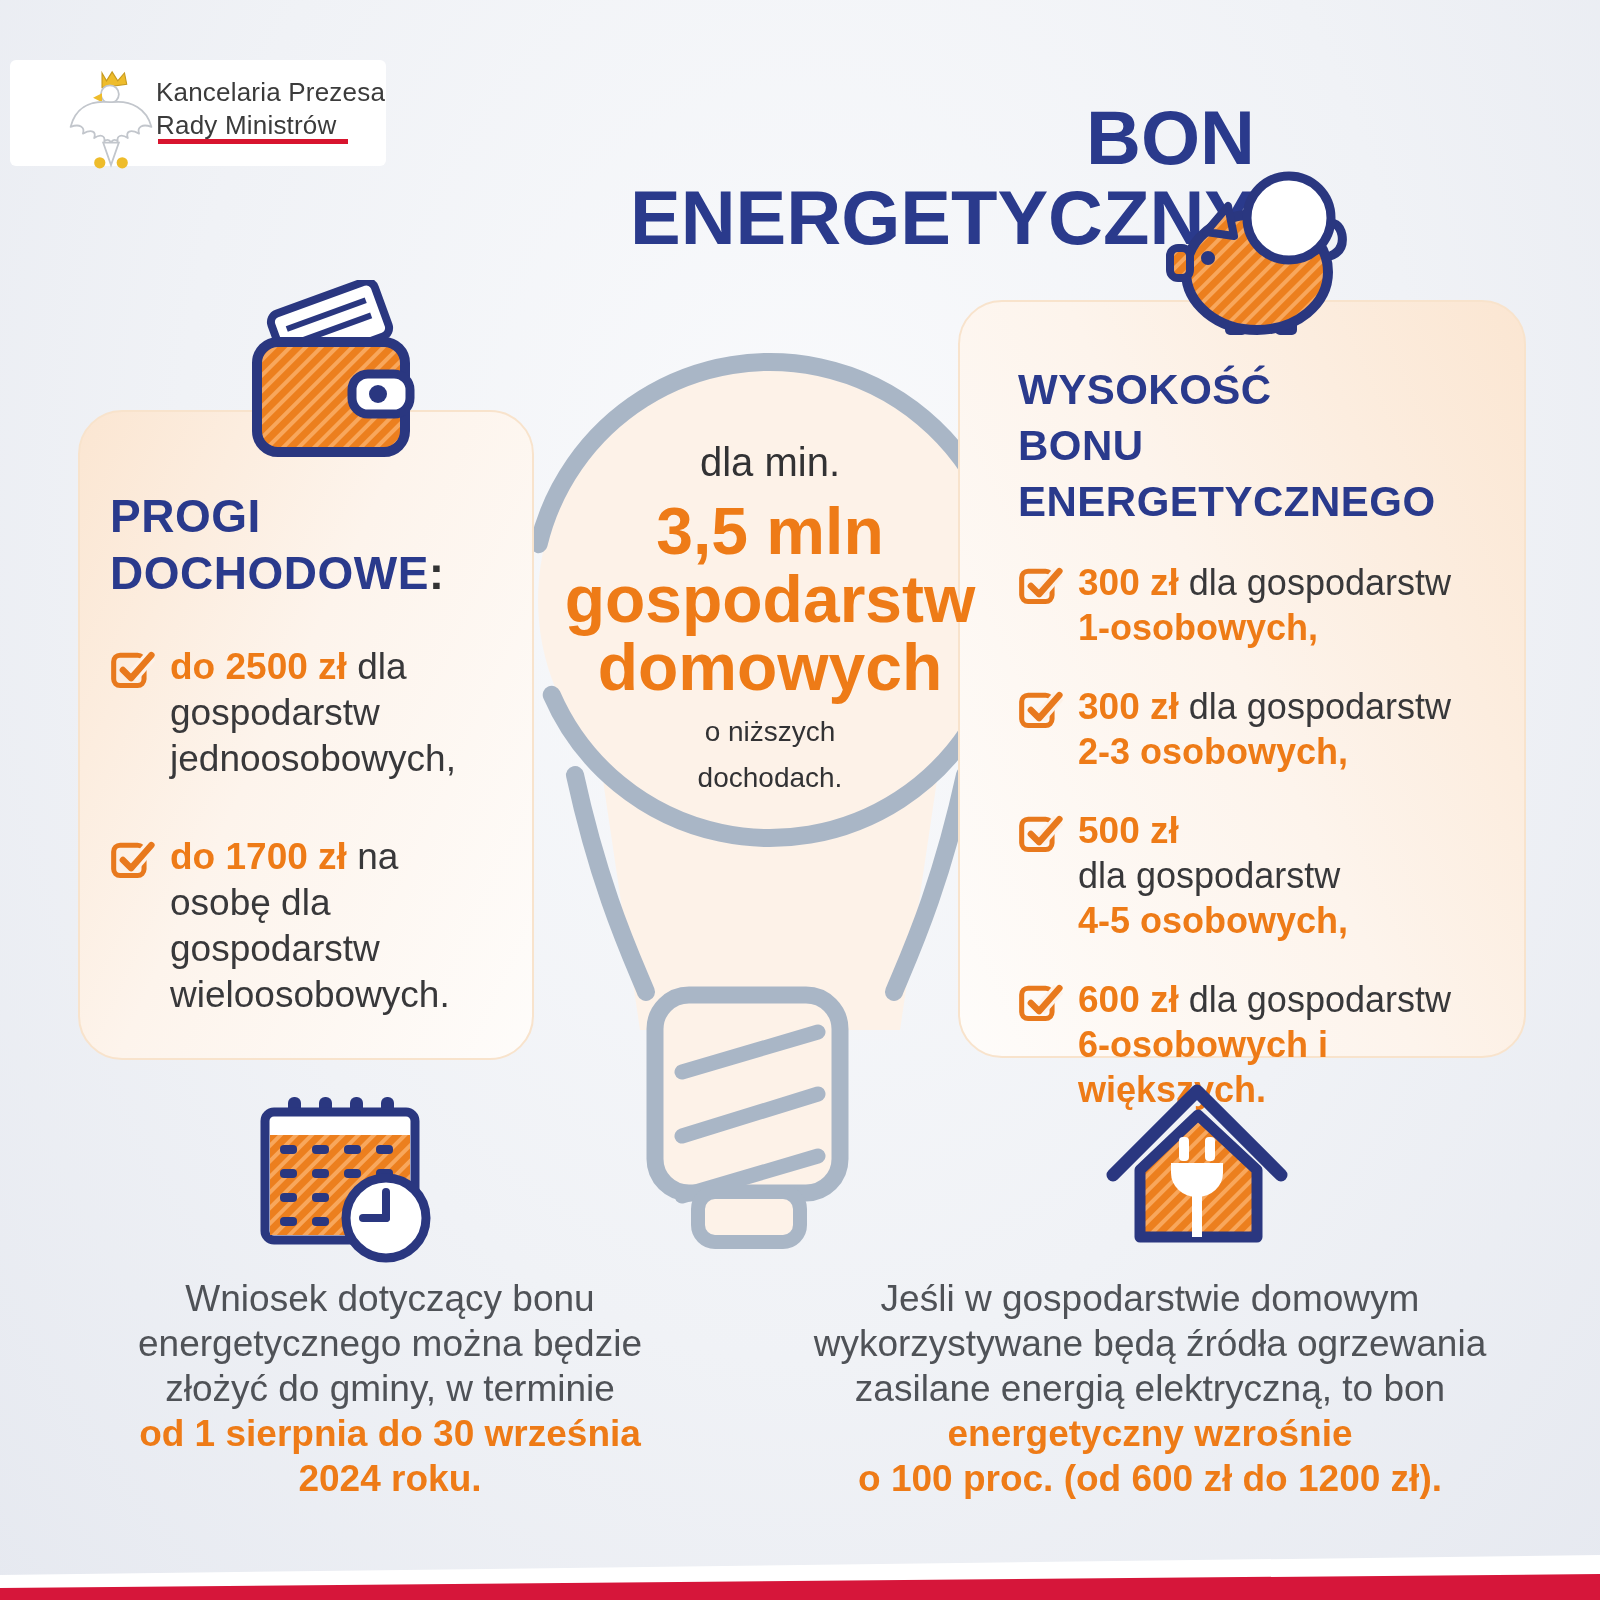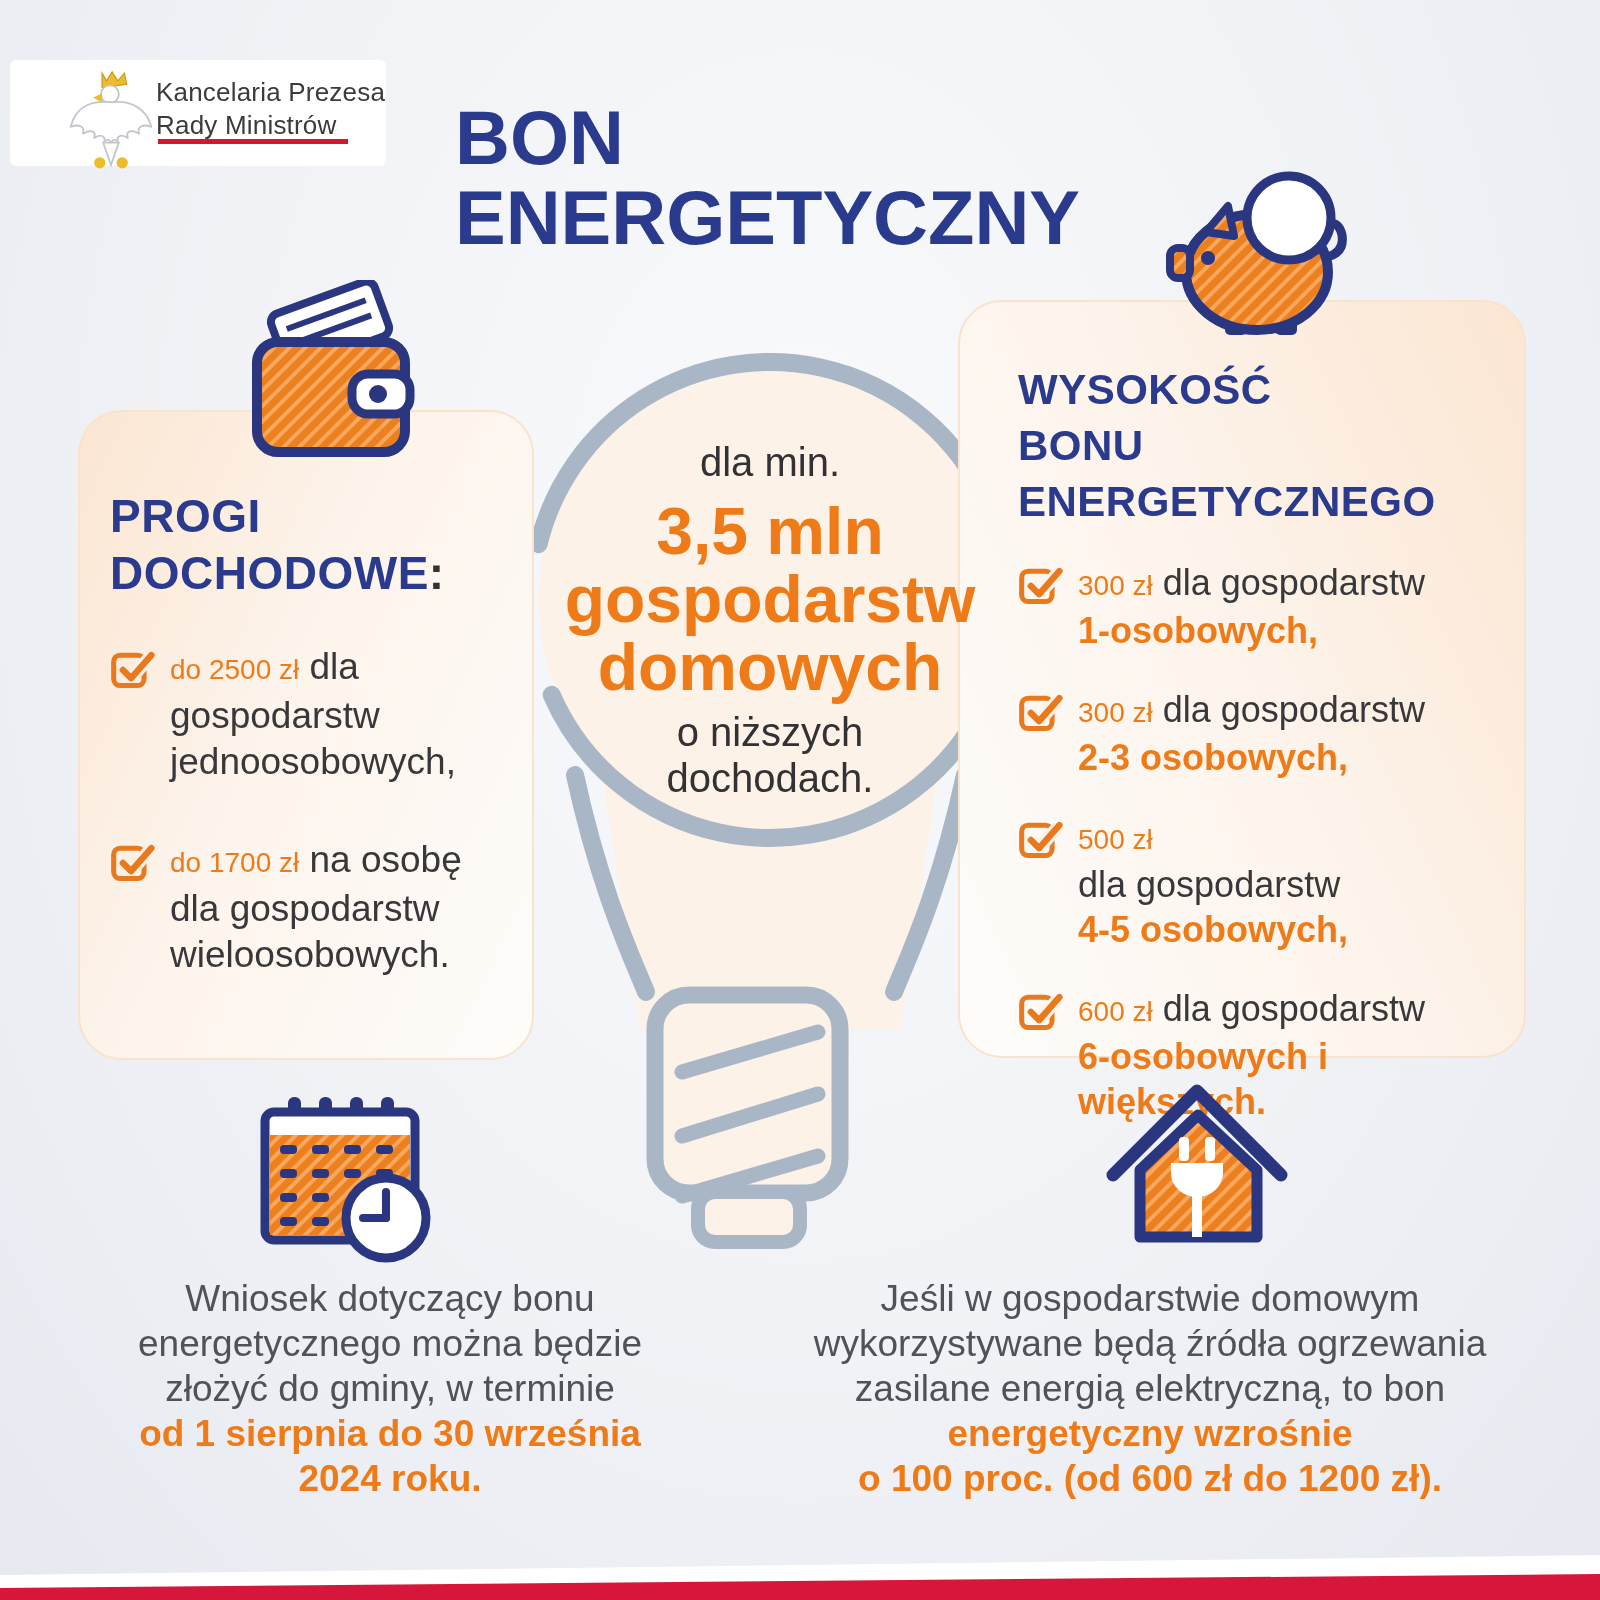--- a/index.html
+++ b/index.html
@@ -19,21 +19,21 @@
   .logo-eagle{position:absolute;left:56px;top:4px;}
   .logo-text{
     position:absolute;left:146px;top:16px;font-size:26px;line-height:33px;
     color:#3b3b3b;letter-spacing:0.2px;
   }
   .logo-underline{
     position:absolute;left:148px;top:79px;width:190px;height:5px;background:#d8142e;
   }
   
   .main-title{
-    position:absolute;left:455px;top:98px;width:800px;text-align:left;
+    position:absolute;left:455px;top:98px;width:800px;text-align:right;
     font-size:76px;line-height:80px;font-weight:800;color:#2a3a8c;z-index:2;
     letter-spacing:0px;
   }
   
   .panel{position:absolute;border-radius:44px;z-index:2;box-sizing:border-box;}
   .panel-left{
     left:78px;top:410px;width:456px;height:650px;
     background:linear-gradient(115deg,#fbe6d2 0%,#fdf4ec 45%,#fefcfa 100%);
     border:2px solid #f8e3cc;
     padding:76px 28px 15px 30px;
@@ -51,32 +51,32 @@
   .heading-colon{color:#333;}
   
   .item{display:flex;align-items:flex-start;}
   .check-icon{flex:0 0 auto;margin-right:14px;margin-top:2px;}
   .l-list{margin-top:42px;}
   .l-item + .l-item{margin-top:52px;}
   .l-text{width:352px;font-size:37px;line-height:46px;color:#38383a;}
   .r-list{margin-top:30px;}
   .r-item + .r-item{margin-top:34px;}
   .r-text{width:430px;font-size:36px;line-height:45px;color:#38383a;}
-  .amt{color:#ee7b17;font-weight:400;font-size:28px;}
+  .amt{color:#ee7b17;font-weight:700;font-size:37px;}
   .sub-plain{display:block;color:#38383a;}
   .sub-plain:empty{display:none;}
   .sub-orange{display:block;color:#ee7b17;font-weight:800;}
   
   .bulb-svg{position:absolute;left:480px;top:330px;z-index:1;}
   .bulb-text{
     position:absolute;left:520px;top:440px;width:500px;text-align:center;z-index:3;
   }
   .bulb-pre{font-size:40px;color:#323234;margin-bottom:12px;}
   .bulb-big{font-size:66px;line-height:68px;font-weight:800;color:#ee7b17;}
-  .bulb-post{font-size:40px;line-height:46px;color:#323234;margin-top:8px;}
+  .bulb-post{font-size:28px;line-height:46px;color:#323234;margin-top:8px;}
   
   .icon-abs{position:absolute;z-index:4;}
   
   .bottom-par{
     position:absolute;top:1276px;text-align:center;font-size:37px;line-height:45px;
     color:#4f5257;z-index:2;
   }
   .bp-left{left:50px;width:680px;}
   .bp-right{left:745px;width:810px;}
   .orange-line{color:#ee7b17;font-weight:800;}

